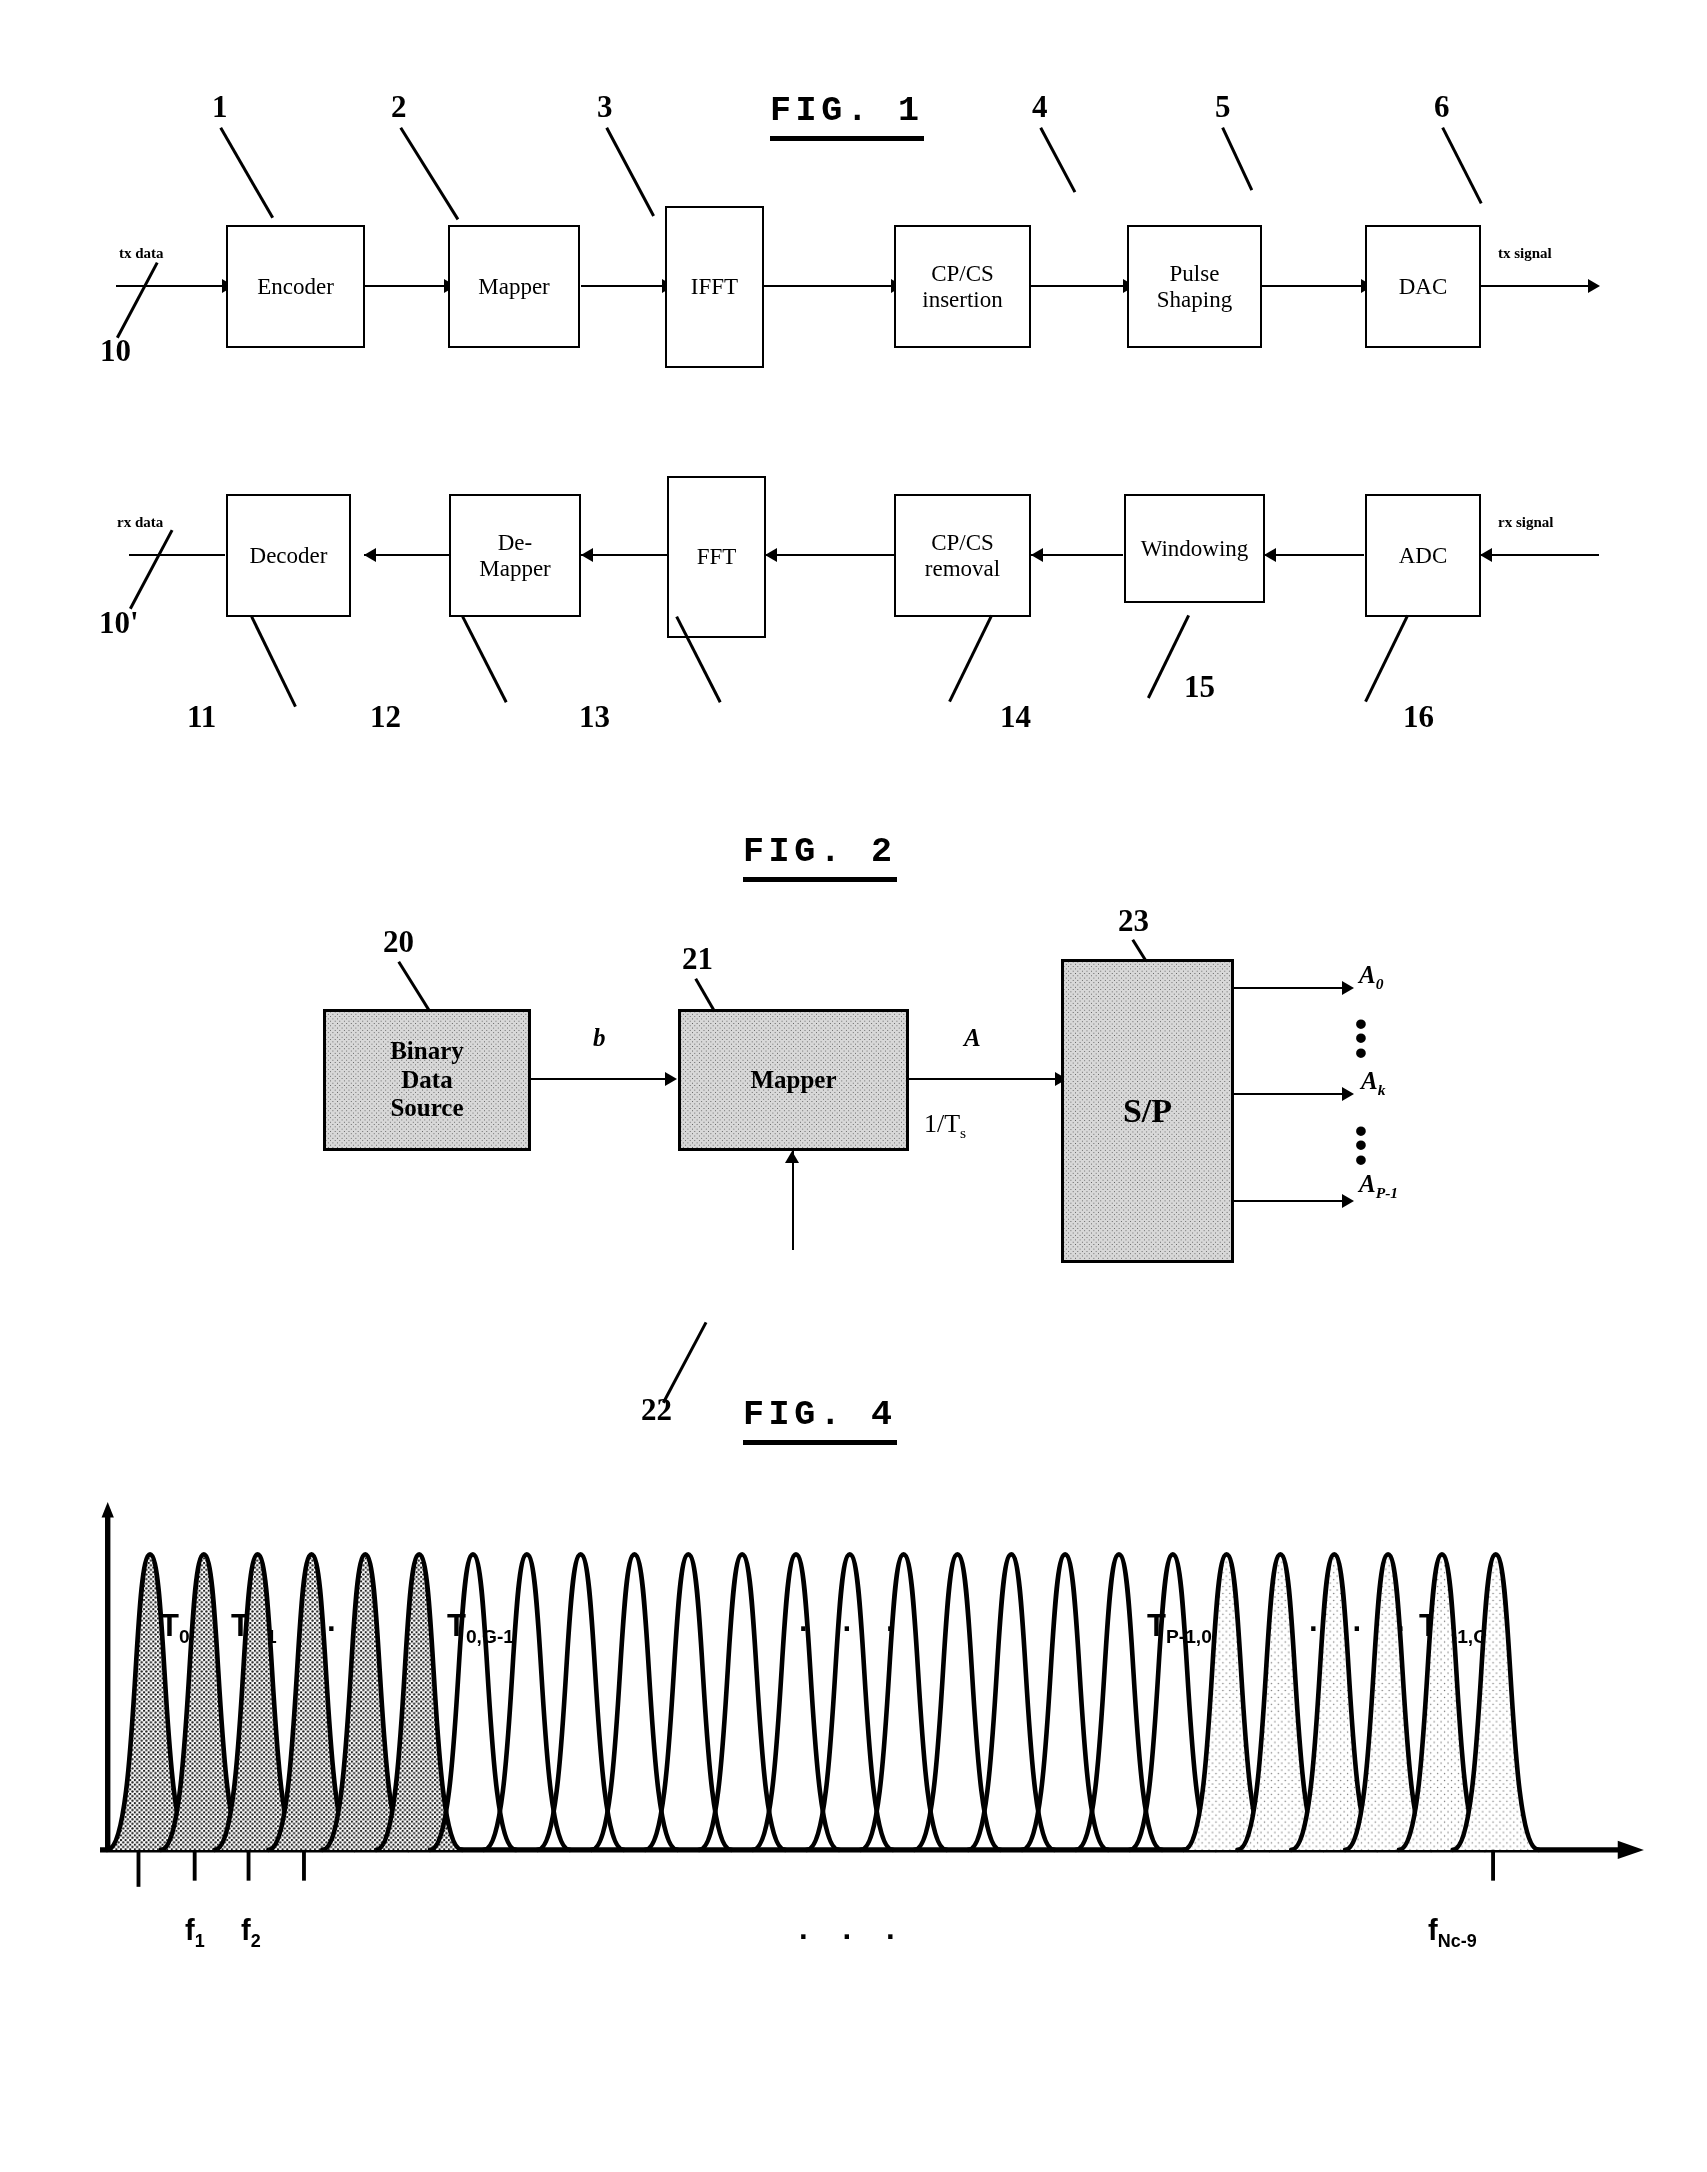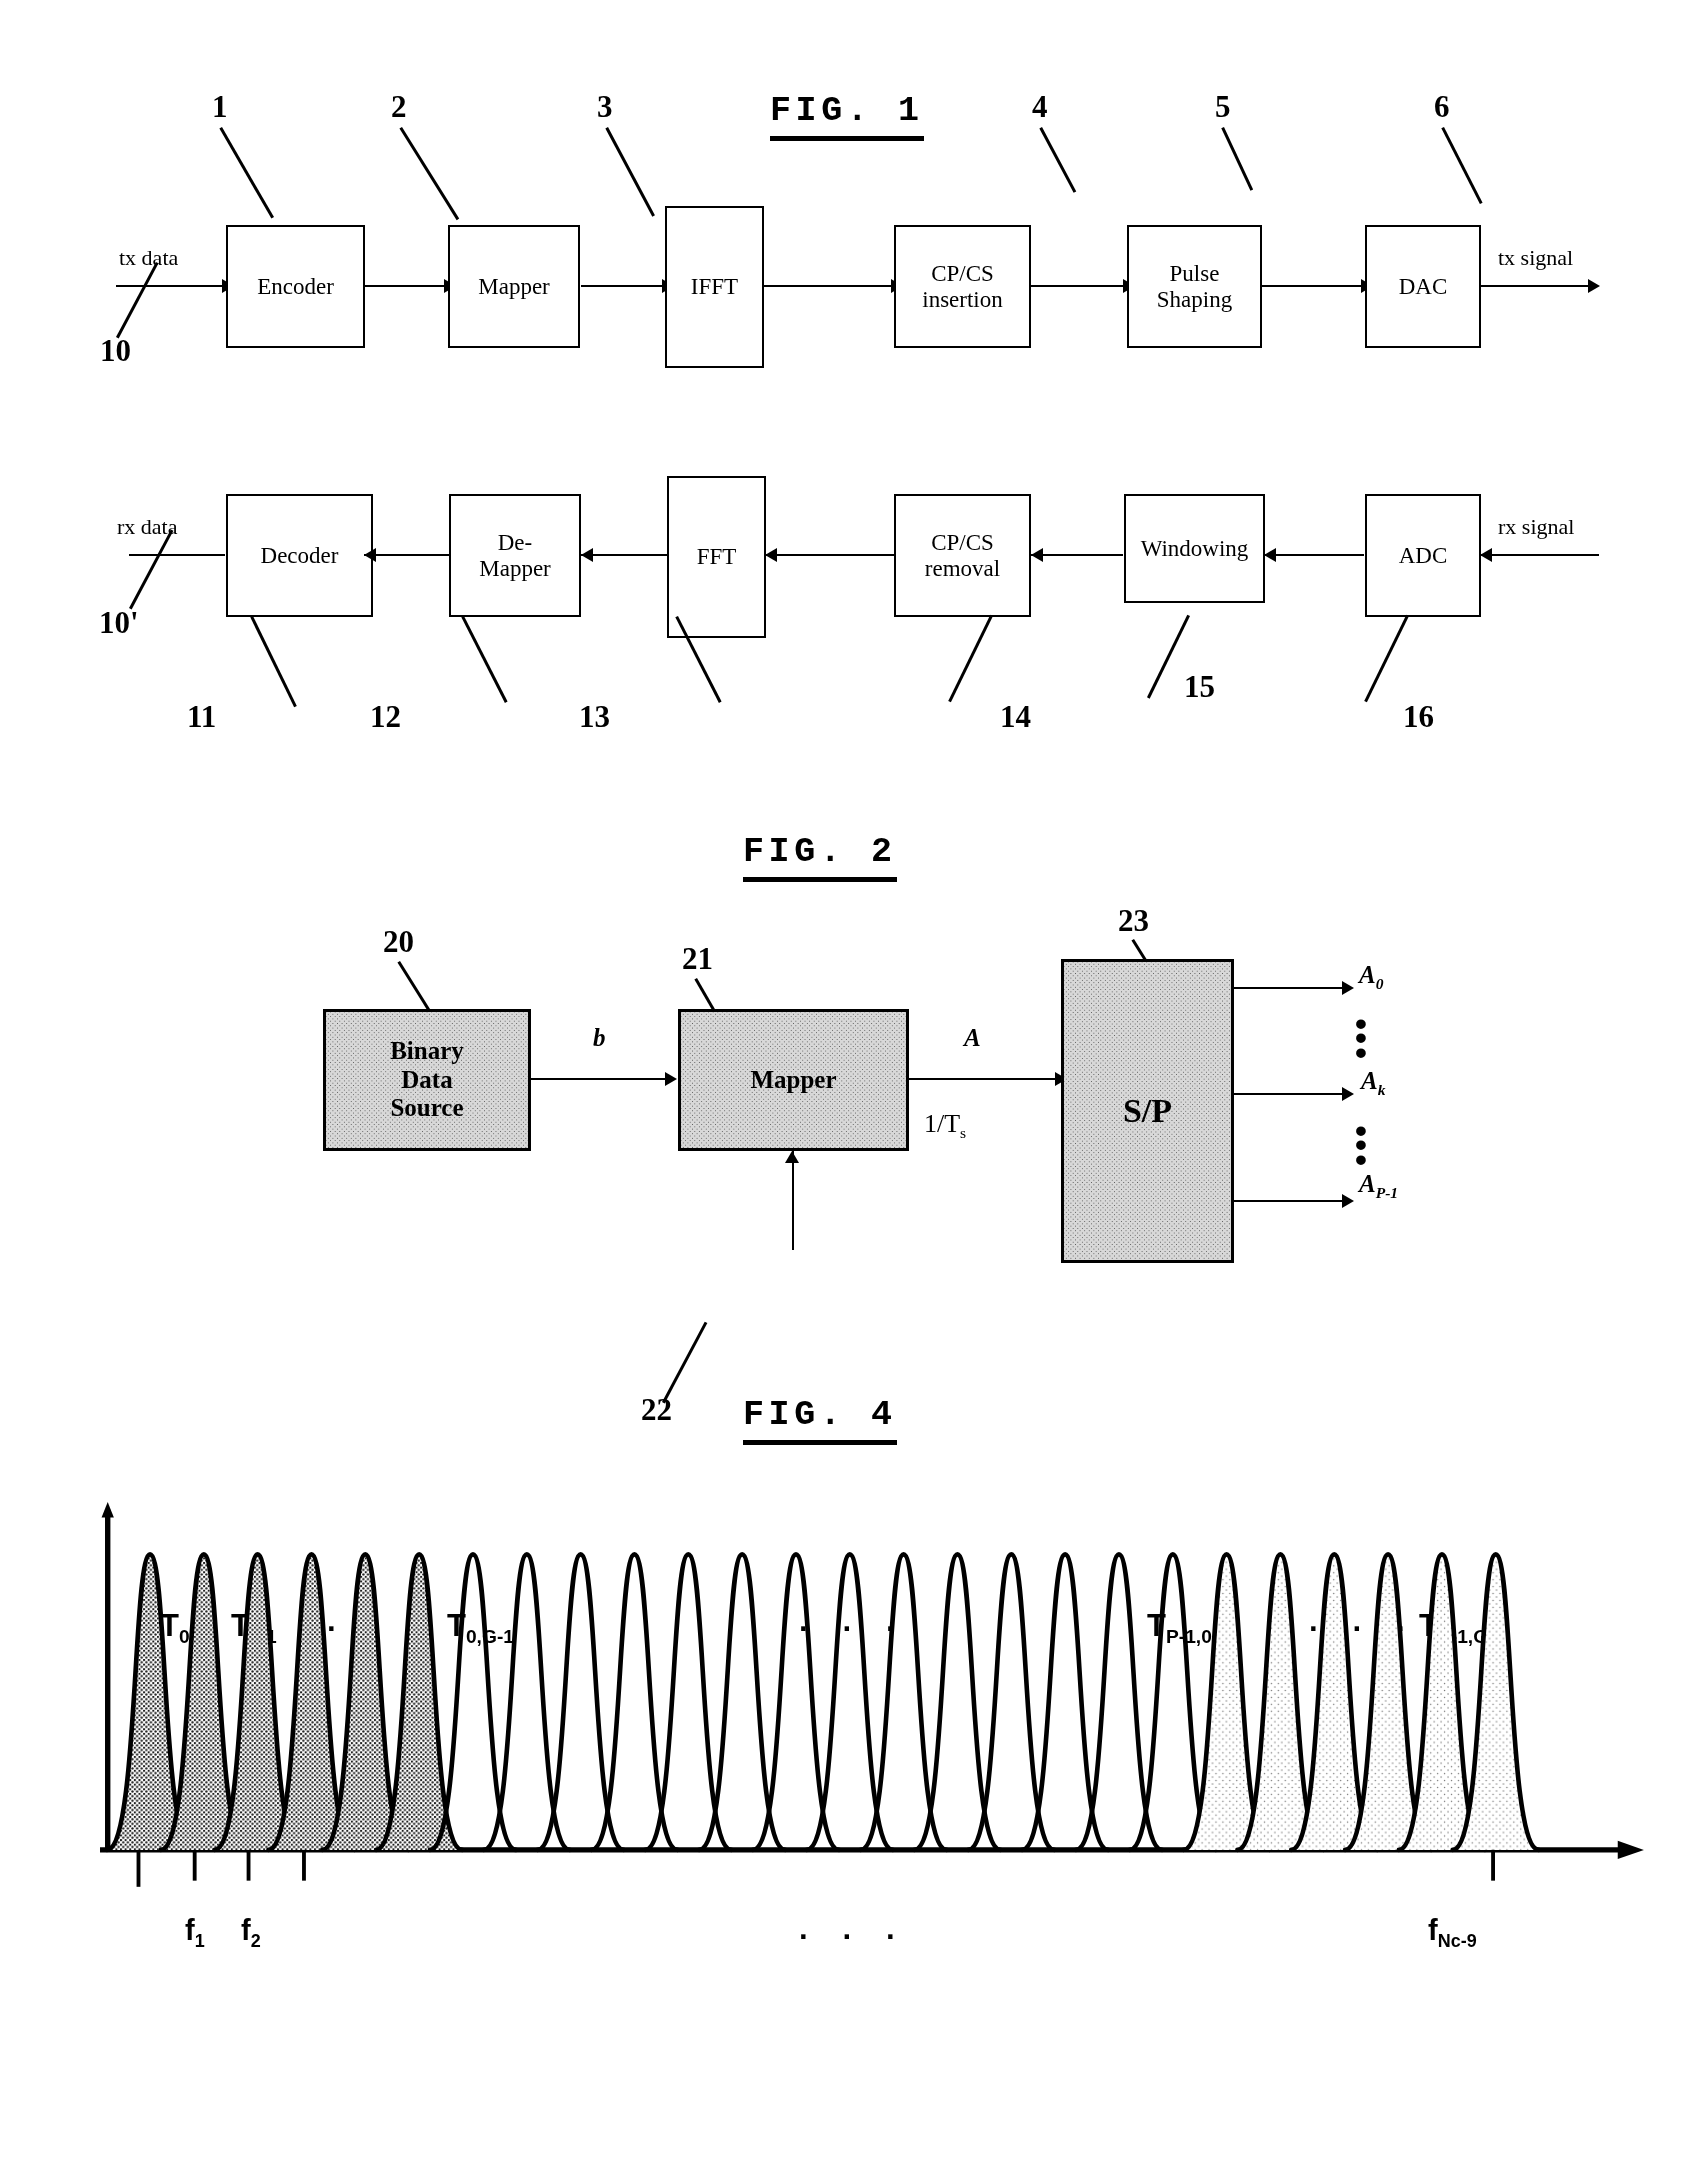--- a/index.html
+++ b/index.html
@@ -117,22 +117,23 @@
   .ref-num {
     position: absolute;
     font-family: "Liberation Serif", serif;
     font-weight: bold;
     font-size: 31px;
     white-space: nowrap;
   }
   .sig-label {
     position: absolute;
     font-family: "Liberation Serif", serif;
-    font-size: 22px;
-    white-space: nowrap;
+    font-size: 15px;
+    white-space: nowrap;
+    font-weight: bold;
   }
   .ital-label {
     position: absolute;
     font-family: "Liberation Serif", serif;
     font-style: italic;
     font-weight: bold;
     font-size: 25px;
     white-space: nowrap;
   }
   .ital-label sub { font-size: 0.62em; }
@@ -248,21 +249,21 @@
   </div>
   <div class="hline" style="left:1480px; top:285px; width:116px;"></div>
   <div class="arrow-r" style="left:1588px; top:279px;"></div>
   <div class="sig-label" style="left:1498px; top:245px;">tx signal</div>
 
   <div class="sig-label" style="left:117px; top:514px;">rx data</div>
   <div class="hline" style="left:129px; top:554px; width:96px;"></div>
   <div class="leader" style="left:129px; top:608px; width:89px; transform:rotate(-62deg);"></div>
   <div class="ref-num" style="left:99px; top:605px;">10'</div>
 
-  <div class="blk" style="left:226px; top:494px; width:147px; height:123px;">
+  <div class="blk" style="left:226px; top:494px; width:125px; height:123px;">
     <span>Decoder</span>
   </div>
   <div class="hline" style="left:364px; top:554px; width:85px;"></div>
   <div class="arrow-l" style="left:364px; top:548px;"></div>
 
   <div class="blk" style="left:449px; top:494px; width:132px; height:123px;">
     <div>
       <span>De-</span>
       <span>Mapper</span>
     </div>

